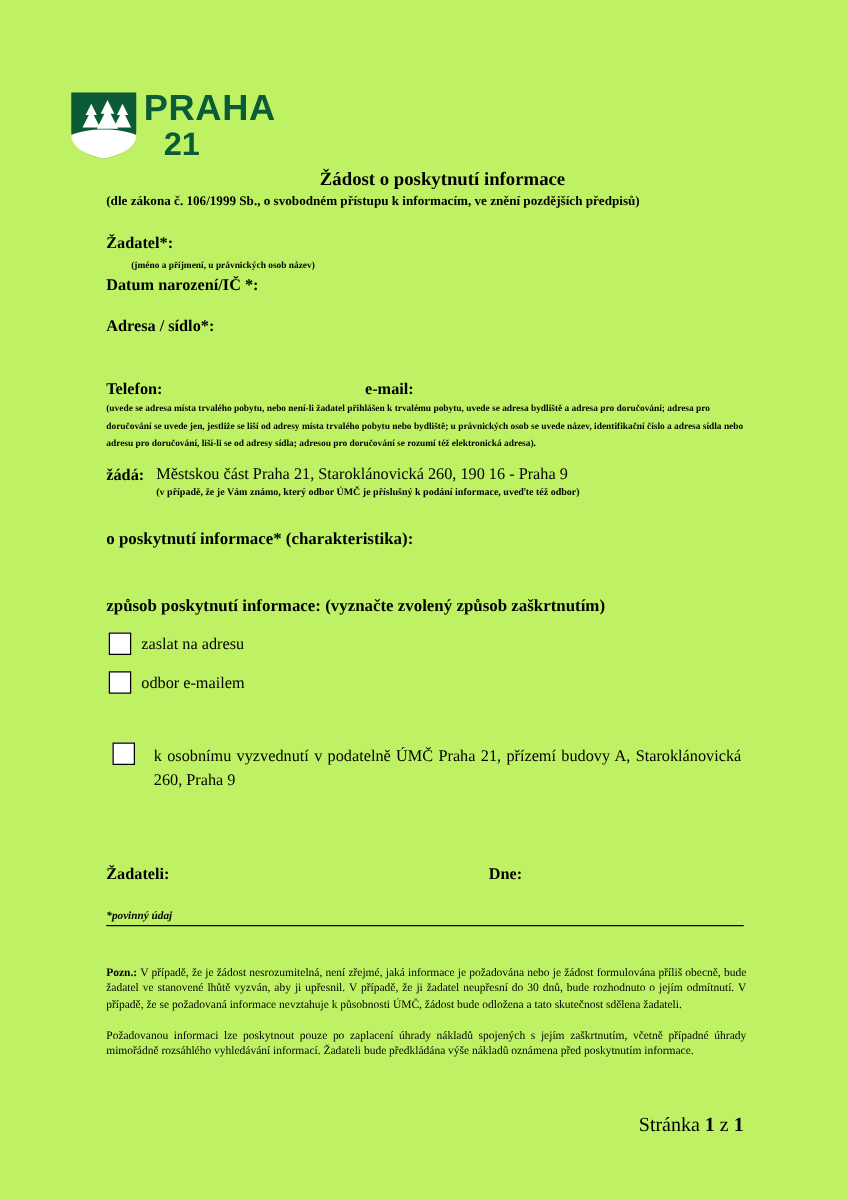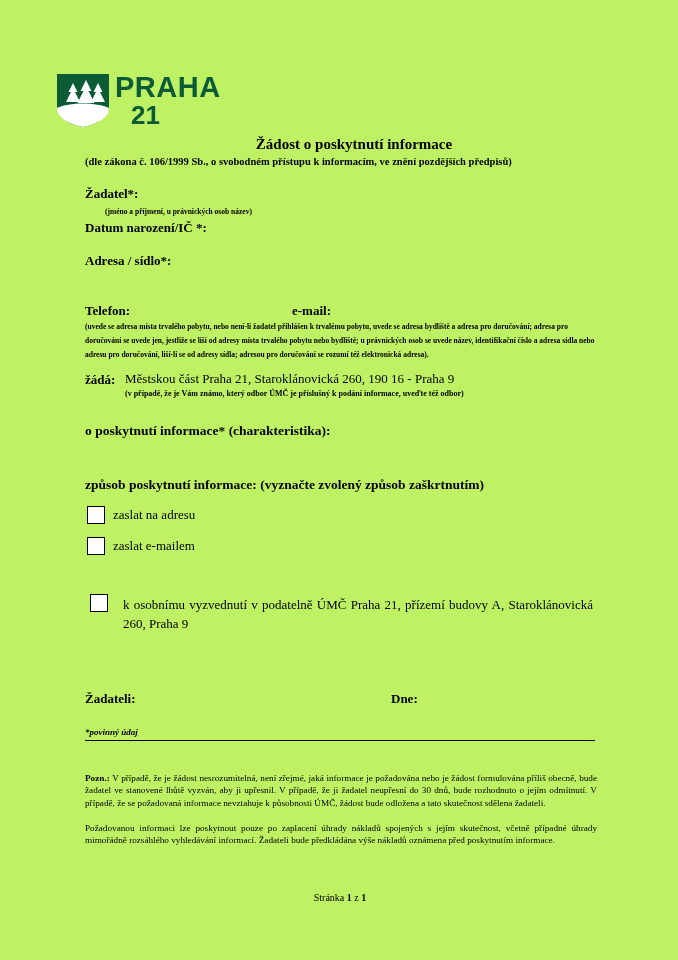--- a/index.html
+++ b/index.html
@@ -177,22 +177,22 @@
   .fp b { font-weight: bold; }
   .mail {
     color: #2a6fbb;
     text-decoration: underline;
   }
   .pagenum {
     position: absolute;
     left: 30px;
     top: 892px;
     width: 510px;
-    text-align: center;
-    font-size: 10px;
+    text-align: right;
+    font-size: 16px;
   }
   .pagenum b { font-weight: bold; }
 </style>
 </head>
 <body>
 
 <div class="page">
   <div class="sheet">
 
     <div class="logo-wrap">
@@ -230,36 +230,36 @@
     <div class="zadas-note">(v případě, že je Vám známo, který odbor ÚMČ je příslušný k podání informace, uveďte též odbor)</div>
 
     <div class="block-head" style="left:30px; top:423px;">o poskytnutí informace* (charakteristika):</div>
 
     <div class="block-head" style="left:30px; top:477px;text-align:center;">způsob poskytnutí informace: (vyznačte zvolený způsob zaškrtnutím)</div>
 
     <div class="cb" style="left:32px; top:506px;"></div>
     <div class="cb-label" style="left:58px; top:507px;">zaslat na adresu</div>
 
     <div class="cb" style="left:32px; top:537px;"></div>
-    <div class="cb-label" style="left:58px; top:538px;">zaslat e-mailem</div>
+    <div class="cb-label" style="left:58px; top:538px;">odbor e-mailem</div>
 
     <div class="cb" style="left:35px; top:594px;"></div>
     <div class="cb-label-wide" style="left:68px; top:595px;">k osobnímu vyzvednutí v podatelně ÚMČ Praha 21, přízemí budovy A, Staroklánovická 260, Praha 9</div>
 
     <div class="fld" style="left:30px; top:691px;">Žadateli:</div>
     <div class="fld" style="left:336px; top:691px;">Dne:</div>
 
     <div class="povinny">*povinný údaj</div>
     <div class="footline"></div>
 
 
     <div class="fp" style="top:772px;">
       <b>Pozn.:</b><span> V případě, že je žádost nesrozumitelná, není zřejmé, jaká informace je požadována nebo je žádost formulována příliš obecně, bude žadatel ve stanovené lhůtě vyzván, aby ji upřesnil. V případě, že ji žadatel neupřesní do 30 dnů, bude rozhodnuto o jejím odmítnutí. V případě, že se požadovaná informace nevztahuje k působnosti ÚMČ, žádost bude odložena a tato skutečnost sdělena žadateli.</span>
     </div>
 
-    <div class="fp" style="top:822px;">Požadovanou informaci lze poskytnout pouze po zaplacení úhrady nákladů spojených s jejím skutečnost, včetně případné úhrady mimořádně rozsáhlého vyhledávání informací. Žadateli bude předkládána výše nákladů oznámena před poskytnutím informace.</div>
+    <div class="fp" style="top:822px;">Požadovanou informaci lze poskytnout pouze po zaplacení úhrady nákladů spojených s jejím zaškrtnutím, včetně případné úhrady mimořádně rozsáhlého vyhledávání informací. Žadateli bude předkládána výše nákladů oznámena před poskytnutím informace.</div>
 
     <div class="pagenum">
       <span>Stránka </span><b>1</b><span> z </span><b>1</b>
     </div>
 
   </div>
 </div>
 
 </body></html>

